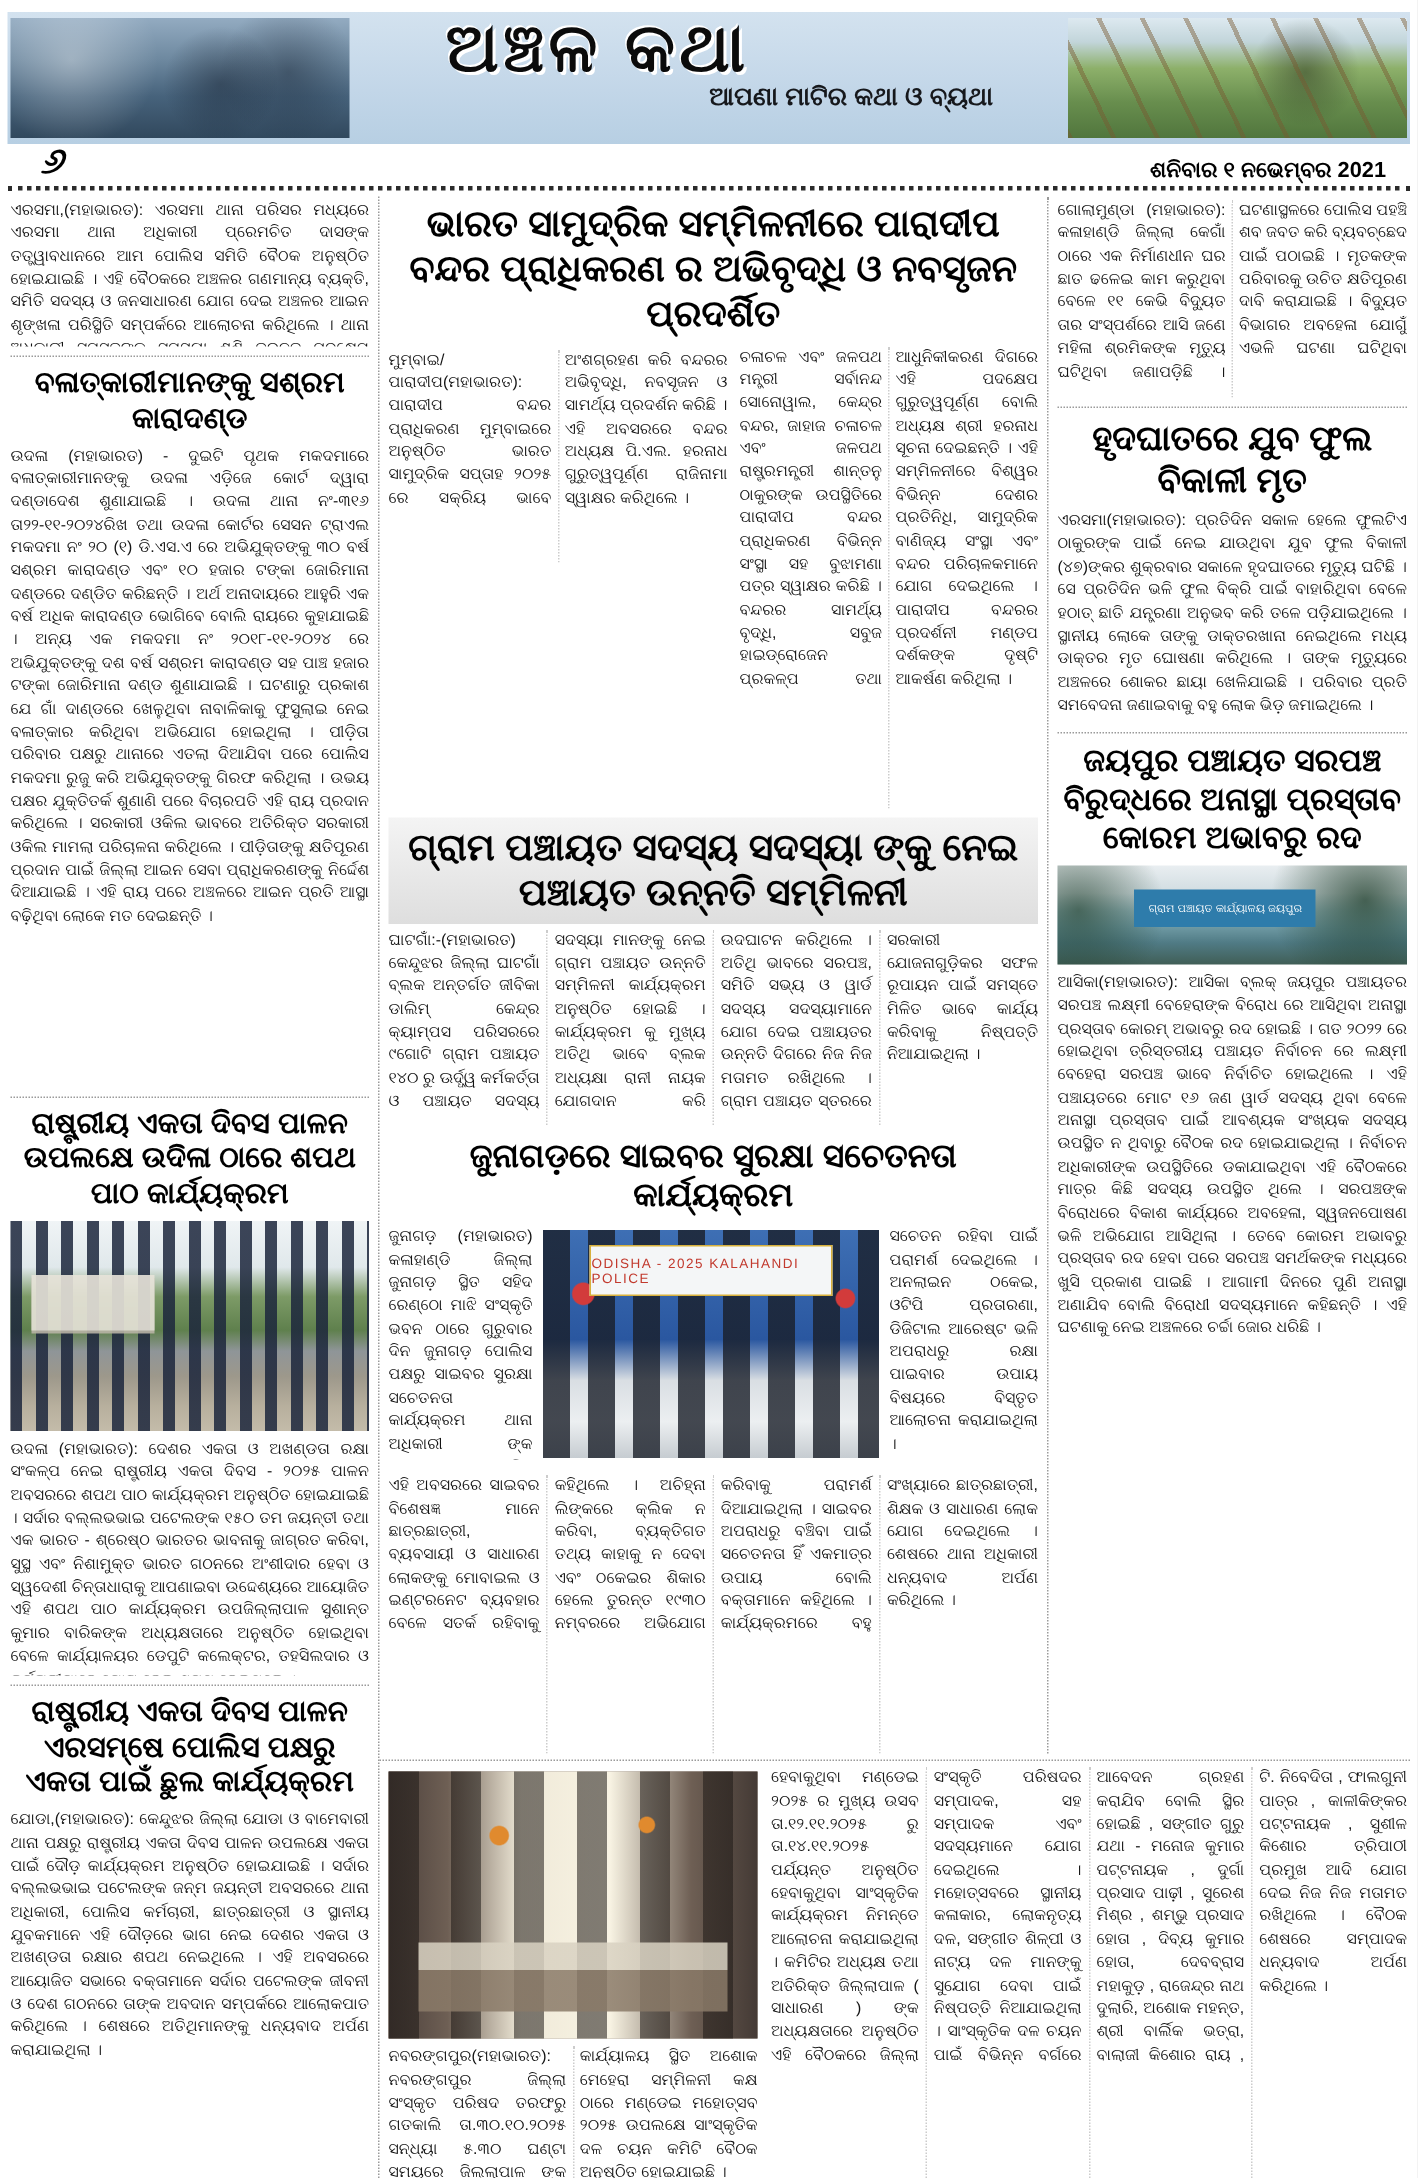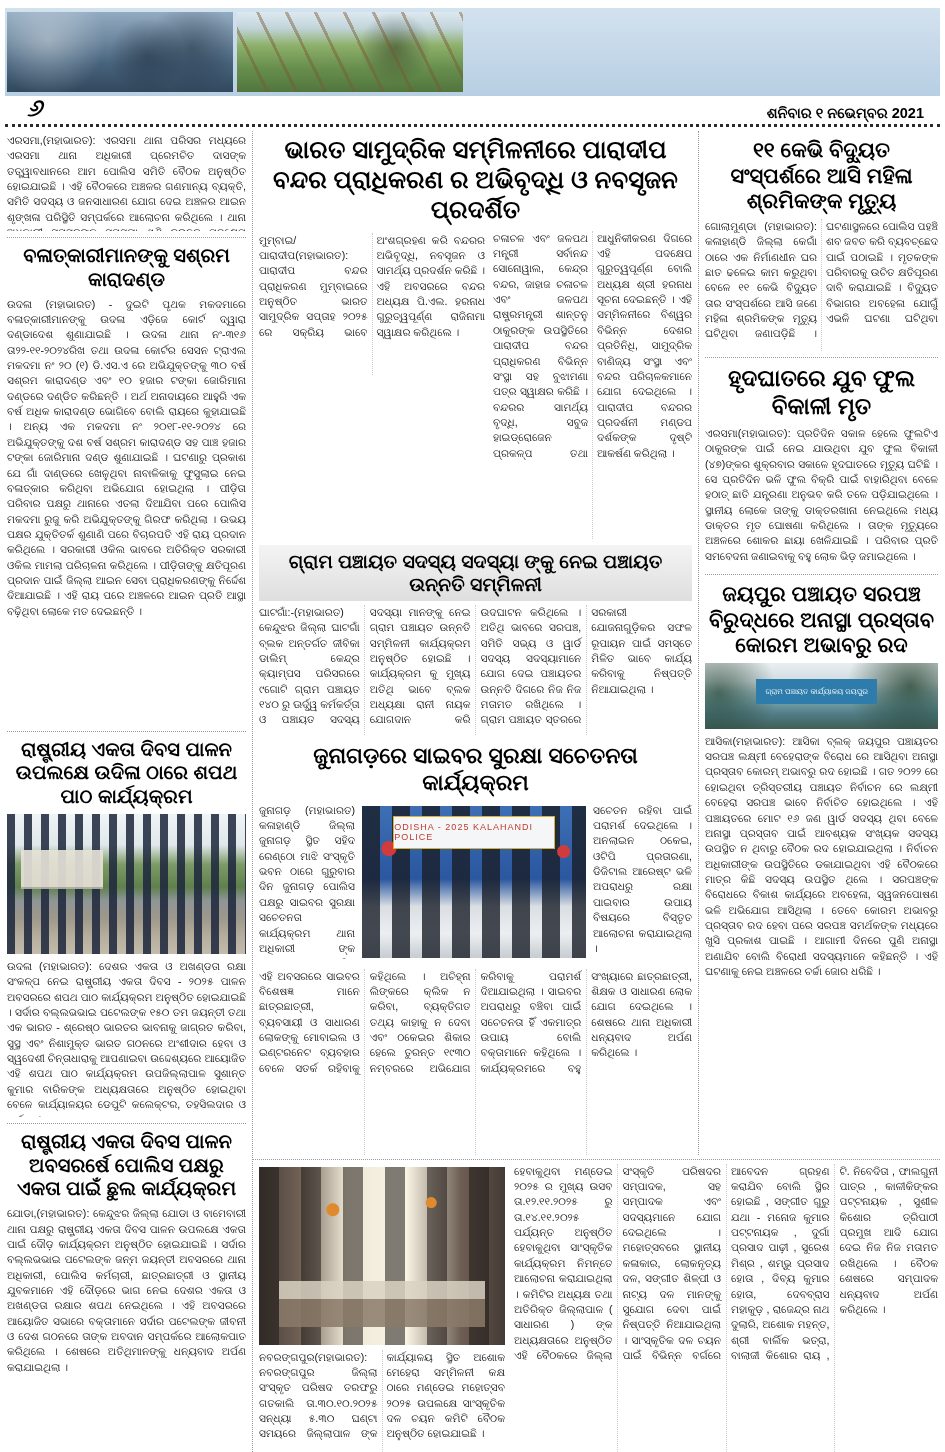--- a/index.html
+++ b/index.html
@@ -41,21 +41,21 @@
   .col-left  { grid-column:1; grid-row:1 / 3; padding:2px 6px 0 2px; border-right:1px dotted #9a9a9a; }
   .col-center{ grid-column:2; grid-row:1; padding:2px 6px 0 6px; border-right:1px dotted #9a9a9a; }
   .col-right { grid-column:3; grid-row:1; padding:2px 2px 0 6px; }
   .banner-article { grid-column:2 / 4; grid-row:2; padding:4px 2px 0 6px; border-top:1px dotted #9a9a9a; margin-top:4px; }
   
   .hl { font-weight:bold; text-align:center; color:#000; line-height:1.22; }
   .hl-21 { font-size:21px; margin:4px 0 5px; }
   .hl-19 { font-size:19.5px; margin:6px 0 5px; }
   .hl-25 { font-size:24.5px; margin:2px 0 6px; }
   .hl-28 { font-size:27px; margin:2px 0 8px; }
-  .hl-band { font-size:19px; padding:5px 2px;
+  .hl-band { font-size:25px; padding:5px 2px;
     background:linear-gradient(180deg,#f4f4f4 0%,#dedede 100%); margin:6px 0 4px; }
   
   .bt { font-size:10.6px; line-height:1.45; text-align:justify; color:#141414; overflow:hidden; }
   .c2 { columns:2; column-gap:9px;  column-rule:1px dotted #cccccc; }
   .c4 { columns:4; column-gap:10px; column-rule:1px dotted #cccccc; }
   .sep { border-top:1px dotted #9a9a9a; margin:6px 0; }
   
   .photo { position:relative; overflow:hidden; margin:3px 0 5px; }
   .mar-photo { height:158px;
     background:
@@ -118,20 +118,24 @@
   .hr-body { height:142px; }
   .jp-body { height:350px; }
 </style>
 </head>
 <body>
 
 <div class="page">
 
   <header class="masthead">
     <div class="hphoto hphoto-left"></div>
+    <div class="mast-center">
+      <div class="mast-title">ଅଞ୍ଚଳ କଥା</div>
+      <div class="mast-tagline">ଆପଣା ମାଟିର କଥା ଓ ବ୍ୟଥା</div>
+    </div>
     <div class="hphoto hphoto-right"></div>
   </header>
 
   <div class="dateline-row">
     <span class="pageno">୬</span>
     <span class="pubdate">ଶନିବାର ୧ ନଭେମ୍ବର 2021</span>
   </div>
   <div class="thick-dotted"></div>
 
   <main class="main">
@@ -155,21 +159,21 @@
         <h2 class="hl hl-19">ରାଷ୍ଟ୍ରୀୟ ଏକତା ଦିବସ ପାଳନ ଉପଲକ୍ଷେ ଉଦିଳା ଠାରେ ଶପଥ ପାଠ କାର୍ଯ୍ୟକ୍ରମ</h2>
         <div class="photo unity-photo">
           <div class="bldg"></div>
         </div>
         <p class="bt un-body">ଉଦଳା (ମହାଭାରତ): ଦେଶର ଏକତା ଓ ଅଖଣ୍ଡତା ରକ୍ଷା ସଂକଳ୍ପ ନେଇ ରାଷ୍ଟ୍ରୀୟ ଏକତା ଦିବସ - ୨୦୨୫ ପାଳନ ଅବସରରେ ଶପଥ ପାଠ କାର୍ଯ୍ୟକ୍ରମ ଅନୁଷ୍ଠିତ ହୋଇଯାଇଛି । ସର୍ଦାର ବଲ୍ଲଭଭାଇ ପଟେଲଙ୍କ ୧୫୦ ତମ ଜୟନ୍ତୀ ତଥା ଏକ ଭାରତ - ଶ୍ରେଷ୍ଠ ଭାରତର ଭାବନାକୁ ଜାଗ୍ରତ କରିବା, ସୁସ୍ଥ ଏବଂ ନିଶାମୁକ୍ତ ଭାରତ ଗଠନରେ ଅଂଶୀଦାର ହେବା ଓ ସ୍ୱଦେଶୀ ଚିନ୍ତାଧାରାକୁ ଆପଣାଇବା ଉଦ୍ଦେଶ୍ୟରେ ଆୟୋଜିତ ଏହି ଶପଥ ପାଠ କାର୍ଯ୍ୟକ୍ରମ ଉପଜିଲ୍ଲାପାଳ ସୁଶାନ୍ତ କୁମାର ବାରିକଙ୍କ ଅଧ୍ୟକ୍ଷତାରେ ଅନୁଷ୍ଠିତ ହୋଇଥିବା ବେଳେ କାର୍ଯ୍ୟାଳୟର ଡେପୁଟି କଲେକ୍ଟର, ତହସିଲଦାର ଓ କର୍ମଚାରୀମାନେ ଯୋଗ ଦେଇ ଶପଥ ନେଇଥିଲେ ।</p>
       </article>
 
       <div class="sep"></div>
 
       <article>
-        <h2 class="hl hl-19">ରାଷ୍ଟ୍ରୀୟ ଏକତା ଦିବସ ପାଳନ ଅବସରର୍ଷେ ପୋଲିସ ପକ୍ଷରୁ ଏକତା ପାଇଁ ଛୁଲ କାର୍ଯ୍ୟକ୍ରମ</h2>
+        <h2 class="hl hl-19">ରାଷ୍ଟ୍ରୀୟ ଏକତା ଦିବସ ପାଳନ ଏରସମ୍ଷେ ପୋଲିସ ପକ୍ଷରୁ ଏକତା ପାଇଁ ଛୁଲ କାର୍ଯ୍ୟକ୍ରମ</h2>
         <p class="bt po-body">ଯୋଡା,(ମହାଭାରତ): କେନ୍ଦୁଝର ଜିଲ୍ଲା ଯୋଡା ଓ ବାମେବାରୀ ଥାନା ପକ୍ଷରୁ ରାଷ୍ଟ୍ରୀୟ ଏକତା ଦିବସ ପାଳନ ଉପଲକ୍ଷେ ଏକତା ପାଇଁ ଦୌଡ଼ କାର୍ଯ୍ୟକ୍ରମ ଅନୁଷ୍ଠିତ ହୋଇଯାଇଛି । ସର୍ଦାର ବଲ୍ଲଭଭାଇ ପଟେଲଙ୍କ ଜନ୍ମ ଜୟନ୍ତୀ ଅବସରରେ ଥାନା ଅଧିକାରୀ, ପୋଲିସ କର୍ମଚାରୀ, ଛାତ୍ରଛାତ୍ରୀ ଓ ସ୍ଥାନୀୟ ଯୁବକମାନେ ଏହି ଦୌଡ଼ରେ ଭାଗ ନେଇ ଦେଶର ଏକତା ଓ ଅଖଣ୍ଡତା ରକ୍ଷାର ଶପଥ ନେଇଥିଲେ । ଏହି ଅବସରରେ ଆୟୋଜିତ ସଭାରେ ବକ୍ତାମାନେ ସର୍ଦାର ପଟେଲଙ୍କ ଜୀବନୀ ଓ ଦେଶ ଗଠନରେ ତାଙ୍କ ଅବଦାନ ସମ୍ପର୍କରେ ଆଲୋକପାତ କରିଥିଲେ । ଶେଷରେ ଅତିଥିମାନଙ୍କୁ ଧନ୍ୟବାଦ ଅର୍ପଣ କରାଯାଇଥିଲା ।</p>
       </article>
 
     </aside>
 
     <section class="col-center">
 
       <article>
         <h2 class="hl hl-25">ଭାରତ ସାମୁଦ୍ରିକ ସମ୍ମିଳନୀରେ ପାରାଦୀପ ବନ୍ଦର ପ୍ରାଧିକରଣ ର ଅଭିବୃଦ୍ଧି ଓ ନବସୃଜନ ପ୍ରଦର୍ଶିତ</h2>
         <div class="mar-flex">
@@ -195,21 +199,20 @@
           <p class="bt cy-r">ସଚେତନ ରହିବା ପାଇଁ ପରାମର୍ଶ ଦେଇଥିଲେ । ଅନଲାଇନ ଠକେଇ, ଓଟିପି ପ୍ରତାରଣା, ଡିଜିଟାଲ ଆରେଷ୍ଟ ଭଳି ଅପରାଧରୁ ରକ୍ଷା ପାଇବାର ଉପାୟ ବିଷୟରେ ବିସ୍ତୃତ ଆଲୋଚନା କରାଯାଇଥିଲା ।</p>
         </div>
         <p class="bt c4 cy-bottom">ଏହି ଅବସରରେ ସାଇବର ବିଶେଷଜ୍ଞ ମାନେ ଛାତ୍ରଛାତ୍ରୀ, ବ୍ୟବସାୟୀ ଓ ସାଧାରଣ ଲୋକଙ୍କୁ ମୋବାଇଲ ଓ ଇଣ୍ଟରନେଟ ବ୍ୟବହାର ବେଳେ ସତର୍କ ରହିବାକୁ କହିଥିଲେ । ଅଚିହ୍ନା ଲିଙ୍କରେ କ୍ଲିକ ନ କରିବା, ବ୍ୟକ୍ତିଗତ ତଥ୍ୟ କାହାକୁ ନ ଦେବା ଏବଂ ଠକେଇର ଶିକାର ହେଲେ ତୁରନ୍ତ ୧୯୩୦ ନମ୍ବରରେ ଅଭିଯୋଗ କରିବାକୁ ପରାମର୍ଶ ଦିଆଯାଇଥିଲା । ସାଇବର ଅପରାଧରୁ ବଞ୍ଚିବା ପାଇଁ ସଚେତନତା ହିଁ ଏକମାତ୍ର ଉପାୟ ବୋଲି ବକ୍ତାମାନେ କହିଥିଲେ । କାର୍ଯ୍ୟକ୍ରମରେ ବହୁ ସଂଖ୍ୟାରେ ଛାତ୍ରଛାତ୍ରୀ, ଶିକ୍ଷକ ଓ ସାଧାରଣ ଲୋକ ଯୋଗ ଦେଇଥିଲେ । ଶେଷରେ ଥାନା ଅଧିକାରୀ ଧନ୍ୟବାଦ ଅର୍ପଣ କରିଥିଲେ ।</p>
       </article>
 
     </section>
 
     <aside class="col-right">
 
       <article>
-        <h2 class="hl hl-21">୧୧ କେଭି ବିଦ୍ୟୁତ ସଂସ୍ପର୍ଶରେ ଆସି ମହିଳା ଶ୍ରମିକଙ୍କ ମୃତ୍ୟୁ</h2>
         <p class="bt c2 mah-body">ଗୋଲାମୁଣ୍ଡା (ମହାଭାରତ): କଳାହାଣ୍ଡି ଜିଲ୍ଲା କେଗାଁ ଠାରେ ଏକ ନିର୍ମାଣଧୀନ ଘର ଛାତ ଢଳେଇ କାମ କରୁଥିବା ବେଳେ ୧୧ କେଭି ବିଦ୍ୟୁତ ତାର ସଂସ୍ପର୍ଶରେ ଆସି ଜଣେ ମହିଳା ଶ୍ରମିକଙ୍କ ମୃତ୍ୟୁ ଘଟିଥିବା ଜଣାପଡ଼ିଛି । ଘଟଣାସ୍ଥଳରେ ପୋଲିସ ପହଞ୍ଚି ଶବ ଜବତ କରି ବ୍ୟବଚ୍ଛେଦ ପାଇଁ ପଠାଇଛି । ମୃତକଙ୍କ ପରିବାରକୁ ଉଚିତ କ୍ଷତିପୂରଣ ଦାବି କରାଯାଇଛି । ବିଦ୍ୟୁତ ବିଭାଗର ଅବହେଳା ଯୋଗୁଁ ଏଭଳି ଘଟଣା ଘଟିଥିବା ଗ୍ରାମବାସୀ ଅଭିଯୋଗ କରିଛନ୍ତି ।</p>
       </article>
 
       <div class="sep"></div>
 
       <article>
         <h2 class="hl hl-25" style="font-size:23px;">ହୃଦଘାତରେ ଯୁବ ଫୁଲ ବିକାଳୀ ମୃତ</h2>
         <p class="bt hr-body">ଏରସମା(ମହାଭାରତ): ପ୍ରତିଦିନ ସକାଳ ହେଲେ ଫୁଲଟିଏ ଠାକୁରଙ୍କ ପାଇଁ ନେଇ ଯାଉଥିବା ଯୁବ ଫୁଲ ବିକାଳୀ (୪୭)ଙ୍କର ଶୁକ୍ରବାର ସକାଳେ ହୃଦଘାତରେ ମୃତ୍ୟୁ ଘଟିଛି । ସେ ପ୍ରତିଦିନ ଭଳି ଫୁଲ ବିକ୍ରି ପାଇଁ ବାହାରିଥିବା ବେଳେ ହଠାତ୍ ଛାତି ଯନ୍ତ୍ରଣା ଅନୁଭବ କରି ତଳେ ପଡ଼ିଯାଇଥିଲେ । ସ୍ଥାନୀୟ ଲୋକେ ତାଙ୍କୁ ଡାକ୍ତରଖାନା ନେଇଥିଲେ ମଧ୍ୟ ଡାକ୍ତର ମୃତ ଘୋଷଣା କରିଥିଲେ । ତାଙ୍କ ମୃତ୍ୟୁରେ ଅଞ୍ଚଳରେ ଶୋକର ଛାୟା ଖେଳିଯାଇଛି । ପରିବାର ପ୍ରତି ସମବେଦନା ଜଣାଇବାକୁ ବହୁ ଲୋକ ଭିଡ଼ ଜମାଇଥିଲେ ।</p>
       </article>
 

